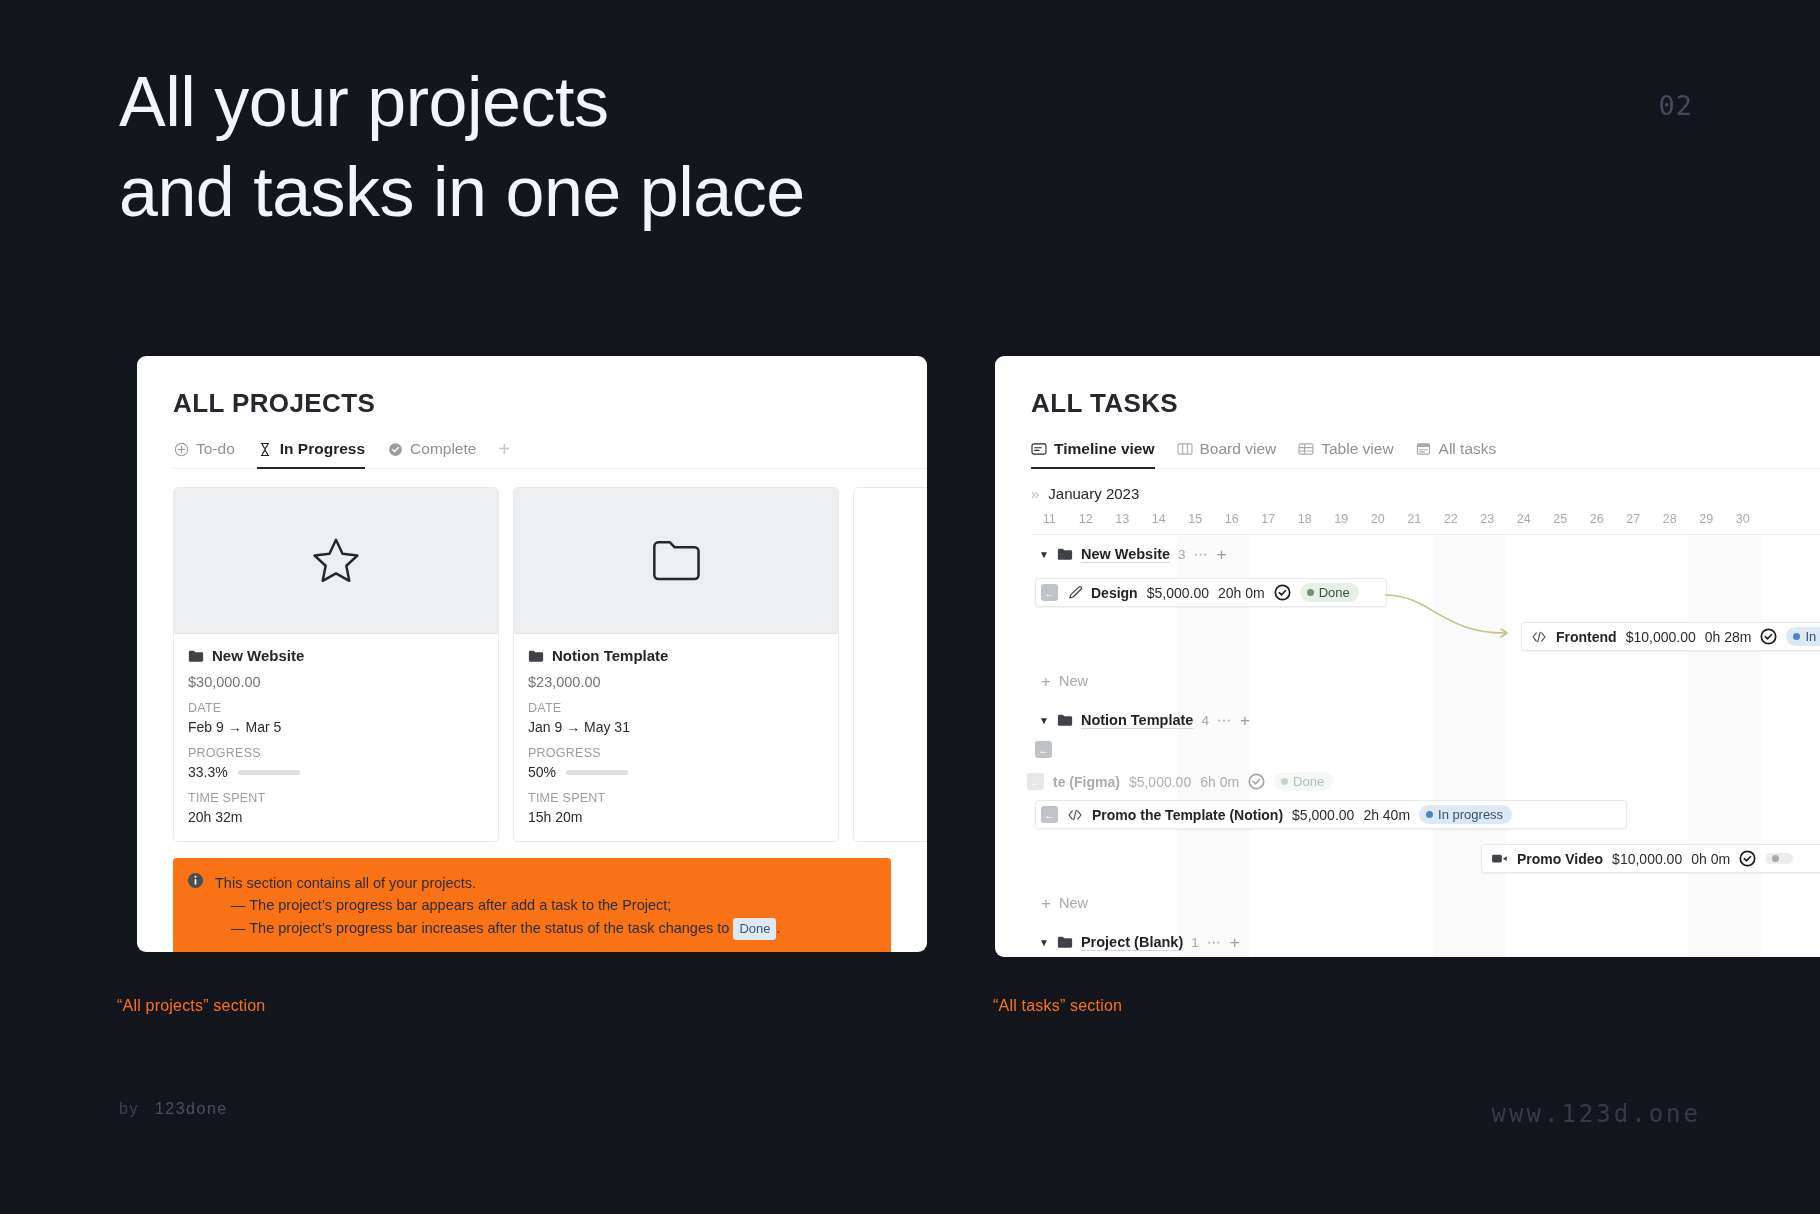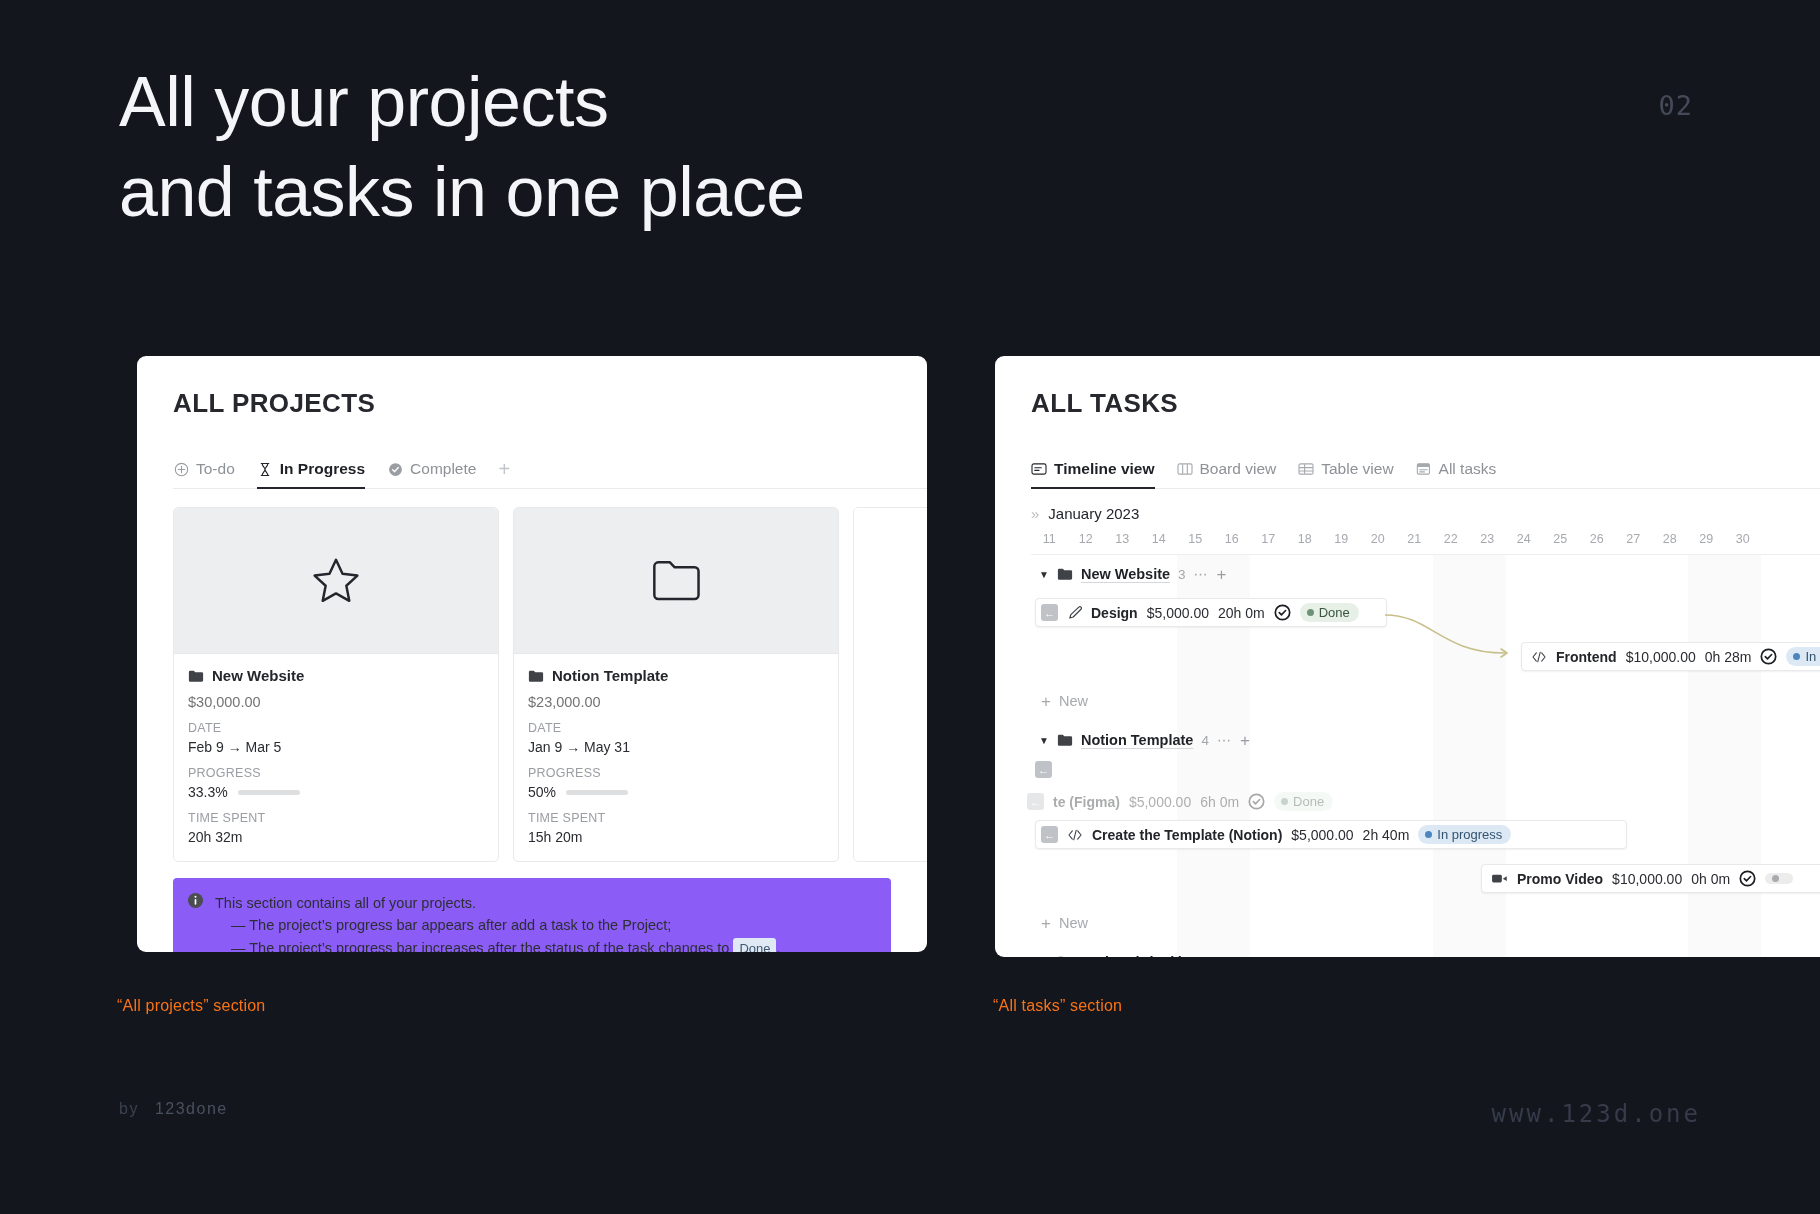--- a/index.html
+++ b/index.html
@@ -46,21 +46,21 @@
     display: flex; align-items: flex-end; gap: 22px;
     margin-top: 20px;
     border-bottom: 1px solid #ebebeb;
     padding-right: 0;
   }
   .tab {
     display: flex; align-items: center; gap: 7px;
     padding-bottom: 9px;
     font-size: 15.5px; color: #8e9196; cursor: pointer;
     border-bottom: 2.5px solid transparent;
-    position: relative; top: 1px; margin-top: 20px;
+    position: relative; top: 1px;
   }
   .tab.active { color: #1f2126; font-weight: 700; border-bottom-color: #23262c; }
   .tab .ic { display: inline-flex; width: 16px; height: 16px; align-items: center; justify-content: center; }
   .tab .ic svg { display: block; }
   .tab-add { padding-bottom: 9px; color: #c2c5c9; font-size: 20px; line-height: 1; cursor: pointer; }
 
   
   .cards { display: flex; gap: 14px; margin-top: 18px; }
   .pcard {
     width: 326px; flex: 0 0 326px;
@@ -81,21 +81,21 @@
   .flabel { font-size: 12.5px; color: #9a9da2; letter-spacing: 0.25px; margin-bottom: 4px; }
   .fvalue { font-size: 14px; color: #2a2c31; margin-bottom: 11px; }
   .prog-row { display: flex; align-items: center; gap: 10px; margin-bottom: 11px; }
   .prog-pct { font-size: 14px; color: #2a2c31; }
   .prog-track { width: 62px; height: 5px; border-radius: 3px; background: #dddfe1; overflow: hidden; }
   .prog-fill { height: 100%; border-radius: 3px; background: #5d7c6c; }
 
   
   .callout {
     margin: 16px 0 0 0; width: 718px;
-    background: #8b5cf6; border-radius: 4px;
+    background: #f97316; border-radius: 4px;
     padding: 14px 16px 16px 14px;
     display: flex; gap: 11px;
   }
   .callout-lines { font-size: 14.5px; color: #2c2e33; line-height: 1.55; }
   .callout-lines .sub { padding-left: 16px; }
   .chip-done {
     display: inline-block; background: #dfe9f3; color: #3f5873;
     border-radius: 3px; padding: 1px 6px; font-size: 13px;
   }
 
@@ -479,21 +479,21 @@
               </span>
           </div>
         </div>
 
         <div class="track">
           <div class="bar" style="left:4px;width:592px">
             <span class="bar-handle">←</span>
             <svg width="16" height="14" viewBox="0 0 18 14">
                 <path d="M6 2.4L2.2 7 6 11.6M12 2.4L15.8 7 12 11.6M10.4 1.6L7.6 12.4" fill="none" stroke="#3f4247" stroke-width="1.2" stroke-linecap="round" stroke-linejoin="round"></path>
               </svg>
-            <span class="bar-title">Create the Template (Notion)</span>
+            <span class="bar-title">Promo the Template (Notion)</span>
             <span class="bar-num">$5,000.00</span>
             <span class="bar-num">2h 40m</span>
             <span class="pill pill-prog">
                 <span class="dot"></span>
                 <span>In progress</span>
               </span>
           </div>
         </div>
 
         <div class="track">

